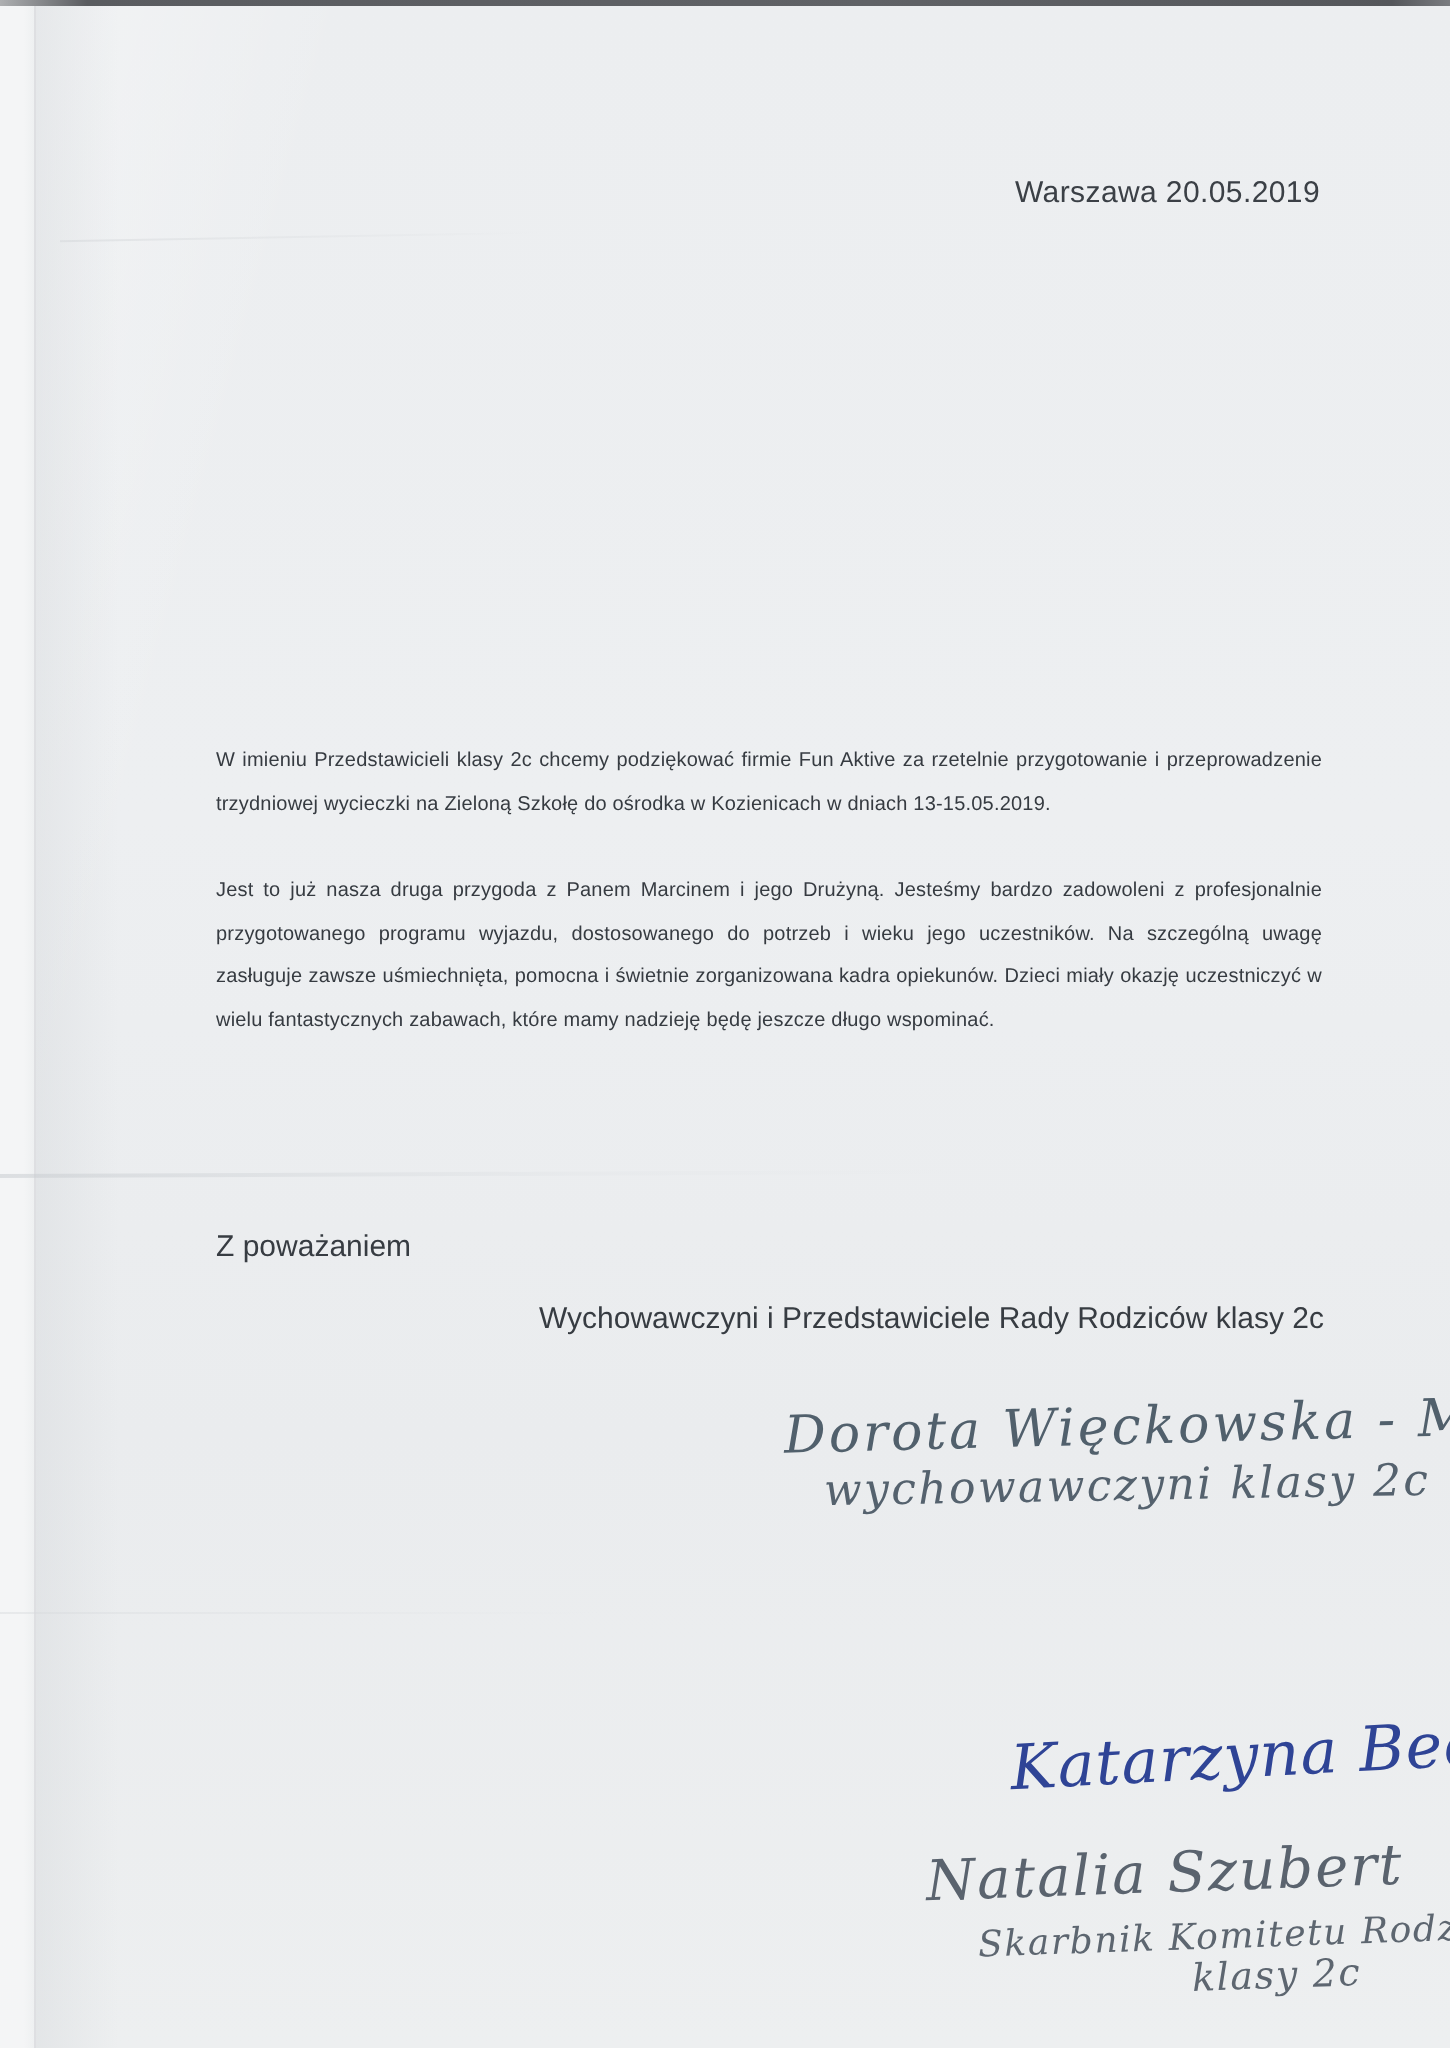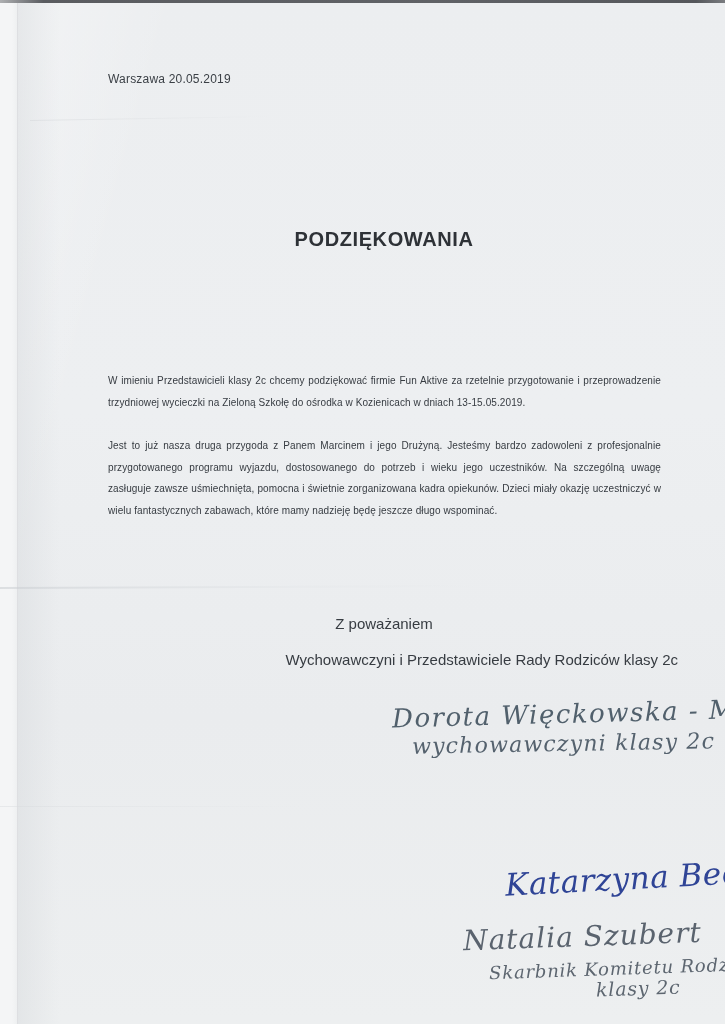--- a/index.html
+++ b/index.html
@@ -42,45 +42,45 @@
     position: absolute; left: 30px; top: 118px; width: 240px; height: 1px;
     background: linear-gradient(90deg, rgba(210,213,216,0.5), rgba(236,238,240,0));
     transform: rotate(-1deg);
   }
   .crease-3 {
     position: absolute; left: 0; top: 806px; width: 300px; height: 1px;
     background: linear-gradient(90deg, rgba(214,217,220,0.45), rgba(236,238,240,0));
   }
 
   .dateline {
-    position: absolute; top: 72px; left: 108px; width: 552px;
-    padding-right: 6px;
-    font-size: 12px; color: #3b4046; letter-spacing: 0.2px;
+    position: absolute; top: 88px; left: 108px; width: 552px;
+    text-align: right; padding-right: 6px;
+    font-size: 15px; color: #3b4046; letter-spacing: 0.2px;
   }
   .title {
     position: absolute; top: 228px; left: 108px; width: 552px;
     text-align: center;
     font-size: 20px; font-weight: bold; color: #2e3237;
     letter-spacing: 0.6px;
   }
   .para {
     position: absolute; left: 108px; width: 553px;
     font-size: 10px; line-height: 21.7px; color: #363b41;
     text-align: justify; letter-spacing: 0.1px;
   }
   .para-1 { top: 370px; }
   .para-2 { top: 435px; }
 
   .valediction {
     position: absolute; top: 615px; left: 108px; width: 552px;
-    text-align: center; padding-right: 4px;
+    text-align: left; padding-right: 4px;
     font-size: 15px; color: #373c42;
   }
   .signatory-line {
-    position: absolute; top: 651px; left: 124px; width: 554px;
+    position: absolute; top: 651px; left: 108px; width: 554px;
     text-align: right;
     font-size: 15px; color: #373c42;
   }
 
   .hand {
     font-family: "DejaVu Serif", serif;
     font-style: italic;
     white-space: nowrap;
   }
   .hand-teacher-name {
@@ -127,21 +127,20 @@
 
   <div class="scan-top-edge"></div>
   <div class="scan-left-strip"></div>
   <div class="scan-left-shade"></div>
   <div class="crease-1"></div>
   <div class="crease-2"></div>
   <div class="crease-3"></div>
 
   <div class="dateline">Warszawa 20.05.2019</div>
 
-  <div class="title">PODZIĘKOWANIA</div>
 
   <div class="para para-1">W imieniu Przedstawicieli klasy 2c chcemy podziękować firmie Fun Aktive za rzetelnie przygotowanie i przeprowadzenie trzydniowej wycieczki na Zieloną Szkołę do ośrodka w Kozienicach w dniach 13-15.05.2019.</div>
 
   <div class="para para-2">Jest to już nasza druga przygoda z Panem Marcinem i jego Drużyną. Jesteśmy bardzo zadowoleni z profesjonalnie przygotowanego programu wyjazdu, dostosowanego do potrzeb i wieku jego uczestników. Na szczególną uwagę zasługuje zawsze uśmiechnięta, pomocna i świetnie zorganizowana kadra opiekunów. Dzieci miały okazję uczestniczyć w wielu fantastycznych zabawach, które mamy nadzieję będę jeszcze długo wspominać.</div>
 
   <div class="valediction">Z poważaniem</div>
 
   <div class="signatory-line">Wychowawczyni i Przedstawiciele Rady Rodziców klasy 2c</div>
 
   <div class="hand hand-teacher-name">Dorota Więckowska - Majzel</div>

